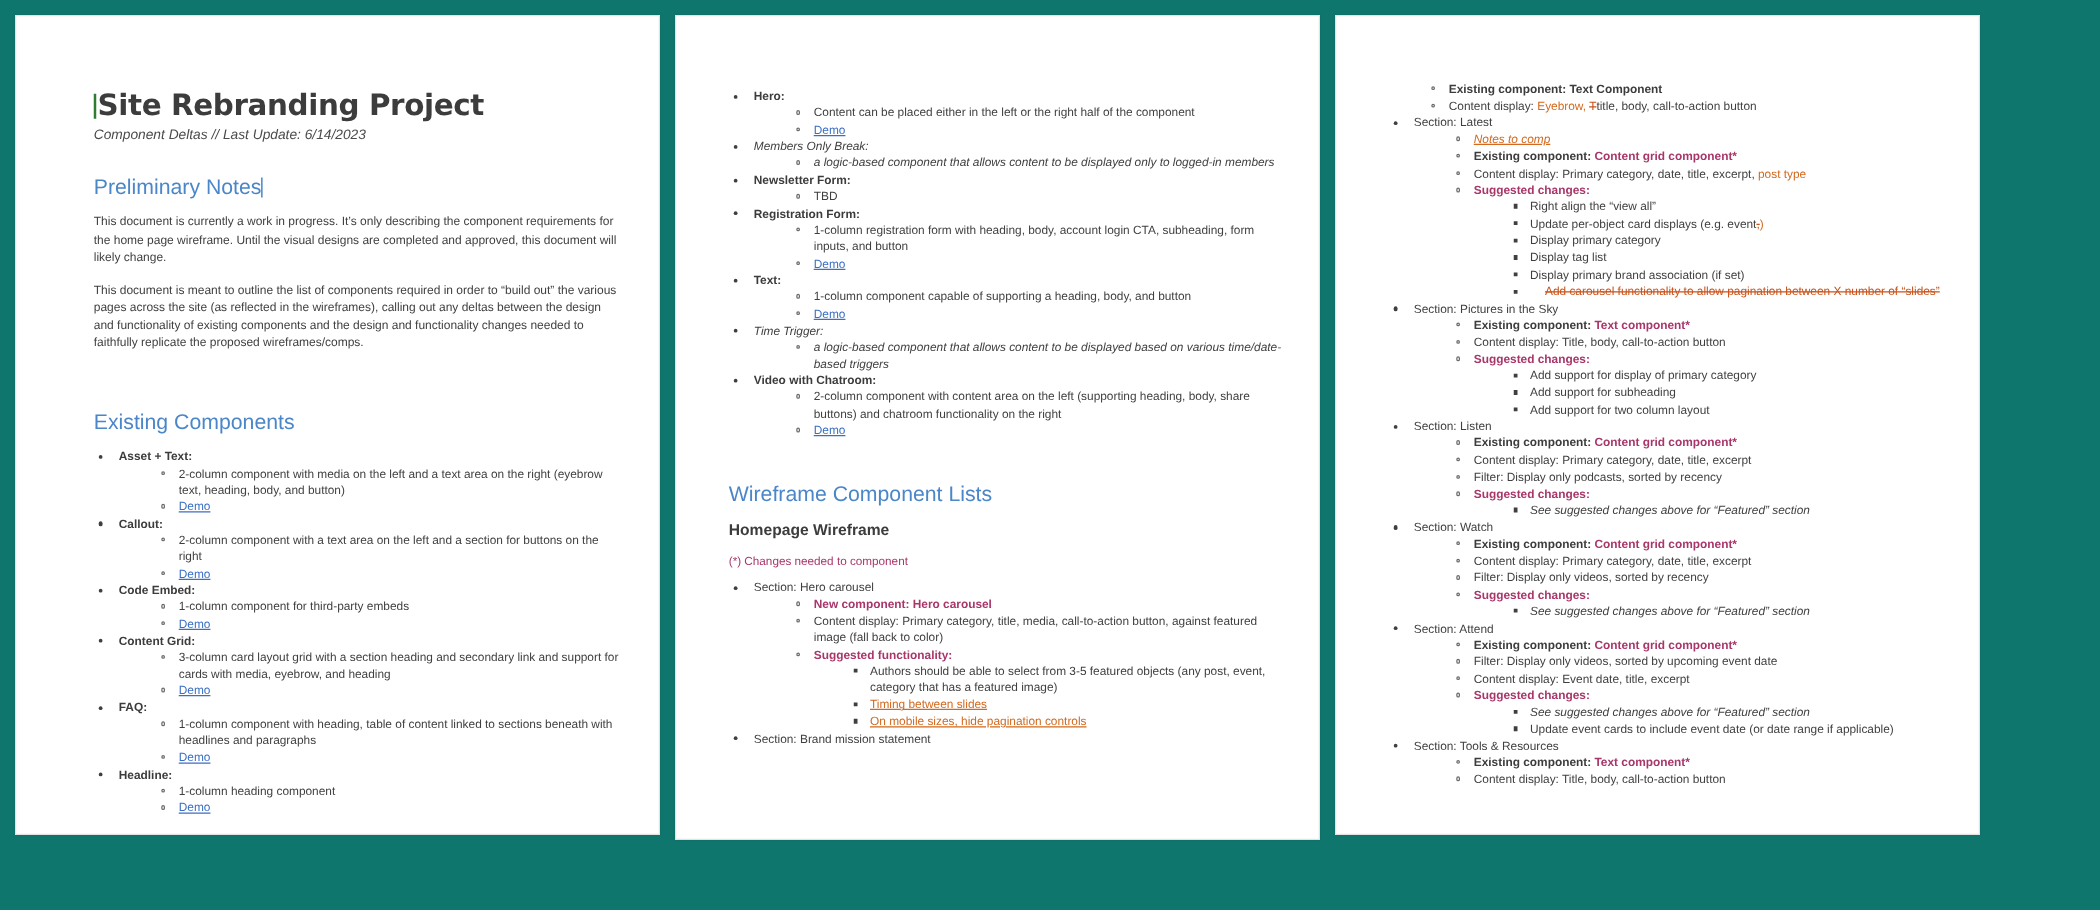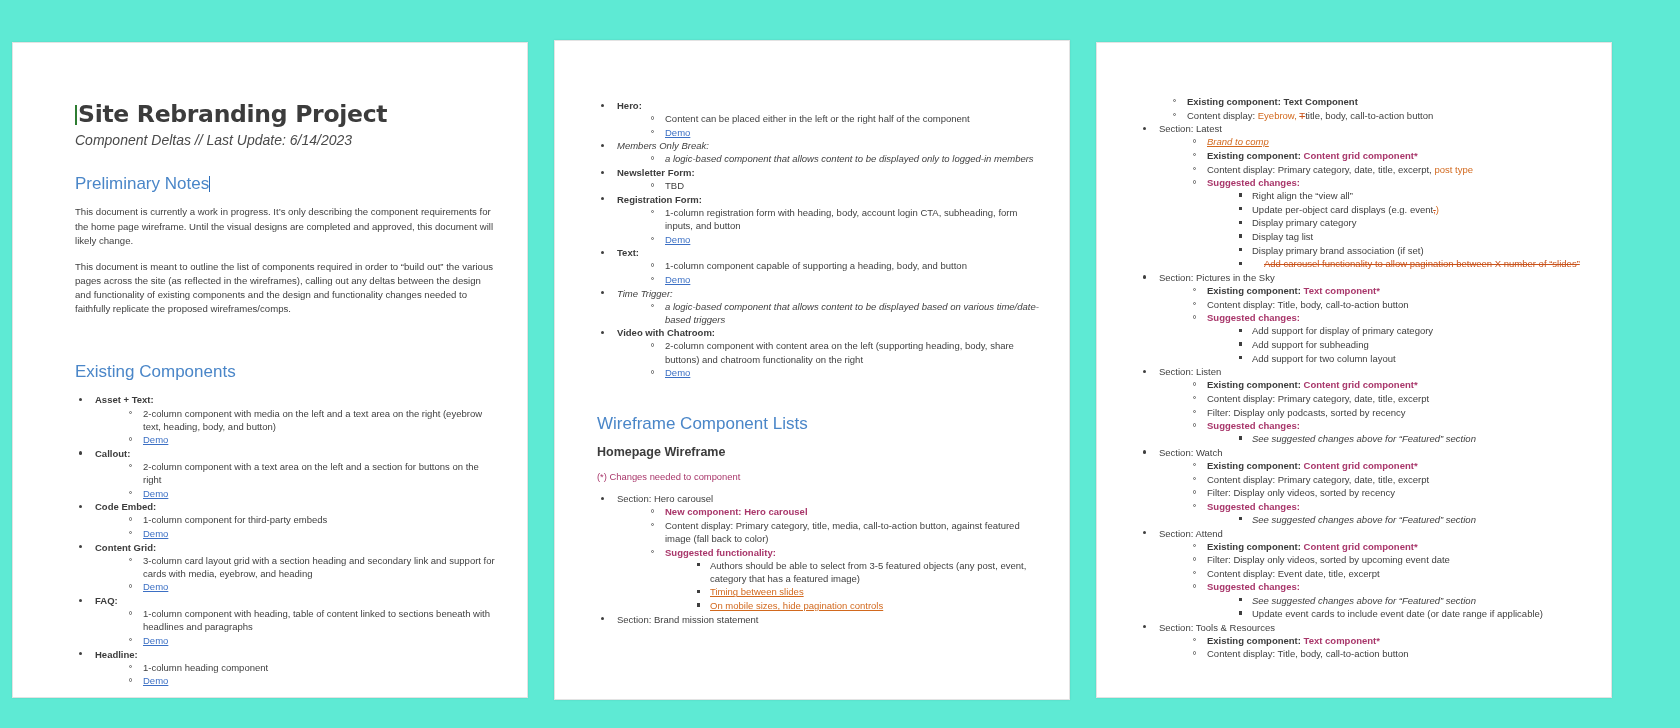--- a/index.html
+++ b/index.html
@@ -9,26 +9,25 @@
     background: #ffffff;
     width: 1680px;
     height: 728px;
     overflow: hidden;
     font-family: "Liberation Sans", sans-serif;
   }
   .workspace {
     position: relative;
     width: 1680px;
     height: 728px;
-    background: #5eead4;
+    background: #0f766e;
     display: flex;
-    gap: 16px;
+    gap: 2px;
     padding: 0;
     box-sizing: border-box;
-    align-items: center;
   }
   .page {
     background: #ffffff;
     border: 1px solid #e3e3e3;
     box-shadow: 0 0 2px rgba(0,0,0,0.10);
     box-sizing: border-box;
     overflow: hidden;
     position: relative;
   }
   .page-1 { width: 516px; margin-left: 12px; margin-top: 12px; height: 656px; padding: 58px 28px 20px 62px; }
@@ -47,21 +46,21 @@
   }
   .title-caret {
     display: inline-block;
     width: 2px;
     height: 20px;
     background: #2e7d32;
     vertical-align: -3px;
     margin-right: 1px;
   }
   .doc-subtitle {
-    font-size: 14px;
+    font-size: 11px;
     font-style: italic;
     color: #4a4a4a;
     margin: 0 0 26px 0;
   }
   h2.section-heading {
     font-size: 17px;
     font-weight: normal;
     color: #4a86c8;
     margin: 0 0 11px 0;
     line-height: 1.2;
@@ -256,21 +255,21 @@
 
   <div class="page page-3">
     <ul class="lvl1" id="p3-list">
         <li style="list-style:none;padding-left:0">
           <ul class="lvl2">
             <li class=""><span class="bullet"></span><span class="b">Existing component: Text Component</span></li>
             <li class=""><span class="bullet"></span><span>Content display: <span class="ins">Eyebrow,</span> <span class="del">T</span>title, body, call-to-action button</span></li>
           </ul>
         </li>
         <li class=""><span class="bullet"></span><span>Section: Latest</span><ul class="lvl2">
-            <li class=""><span class="bullet"></span><span class="lnk-ital" style="text-decoration:underline;cursor:pointer">Brand to comp</span></li>
+            <li class=""><span class="bullet"></span><span class="lnk-ital" style="text-decoration:underline;cursor:pointer">Notes to comp</span></li>
             <li class=""><span class="bullet"></span><span class="b">Existing component: <span class="mag-b">Content grid component*</span></span></li>
             <li class=""><span class="bullet"></span><span>Content display: Primary category, date, title, excerpt, <span class="ins">post type</span></span></li>
             <li class=""><span class="bullet"></span><span class="mag-b">Suggested changes:</span><ul class="lvl3">
                 <li class=""><span class="bullet"></span><span>Right align the “view all”</span></li>
                 <li class=""><span class="bullet"></span><span>Update per-object card displays (e.g. event<span class="del">,</span><span class="ins">)</span></span></li>
                 <li class=""><span class="bullet"></span><span>Display primary category</span></li>
                 <li class=""><span class="bullet"></span><span>Display tag list</span></li>
                 <li class=""><span class="bullet"></span><span>Display primary brand association (if set)</span></li>
                 <li class=""><span class="bullet"></span><span class="del-o">Add carousel functionality to allow pagination between X number of “slides”</span></li>
               </ul></li>

